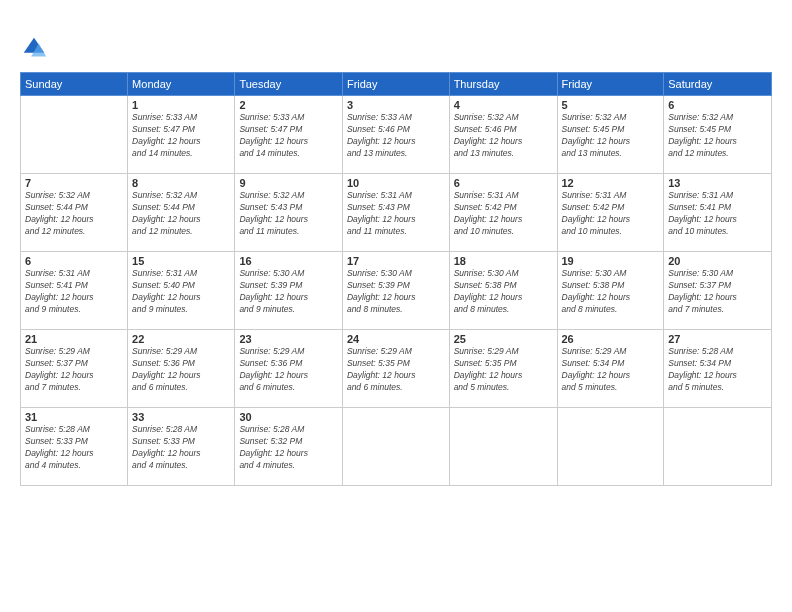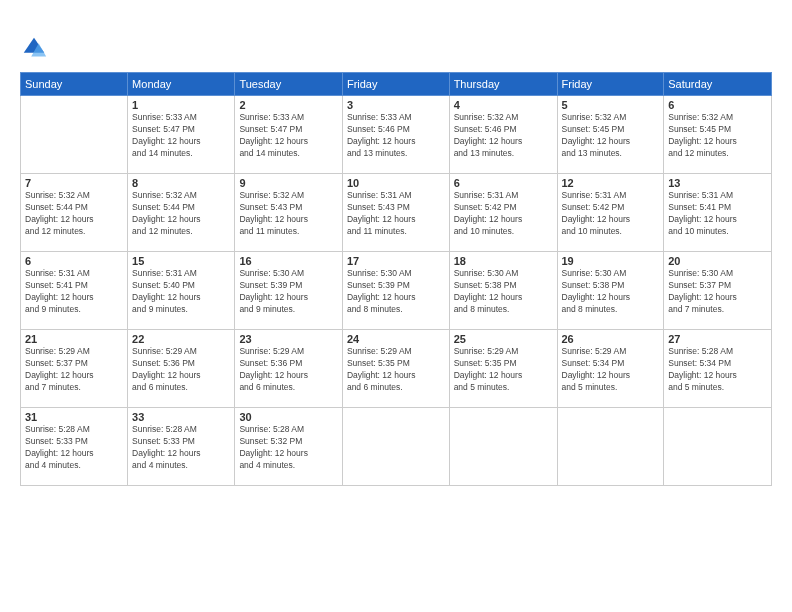--- a/index.html
+++ b/index.html
@@ -84,20 +84,21 @@
       font-size: 11px;
       font-weight: bold;
       color: #333;
       display: block;
       margin-bottom: 1px;
     }
     .day-info {
       font-size: 8.5px;
       color: #444;
       line-height: 1.4;
+      font-style: italic;
     }
     .empty-cell {
       background: #f9f9f9;
     }
     .week-row td {
       background: #fff;
     }
   </style>
 </head>
 <body>

